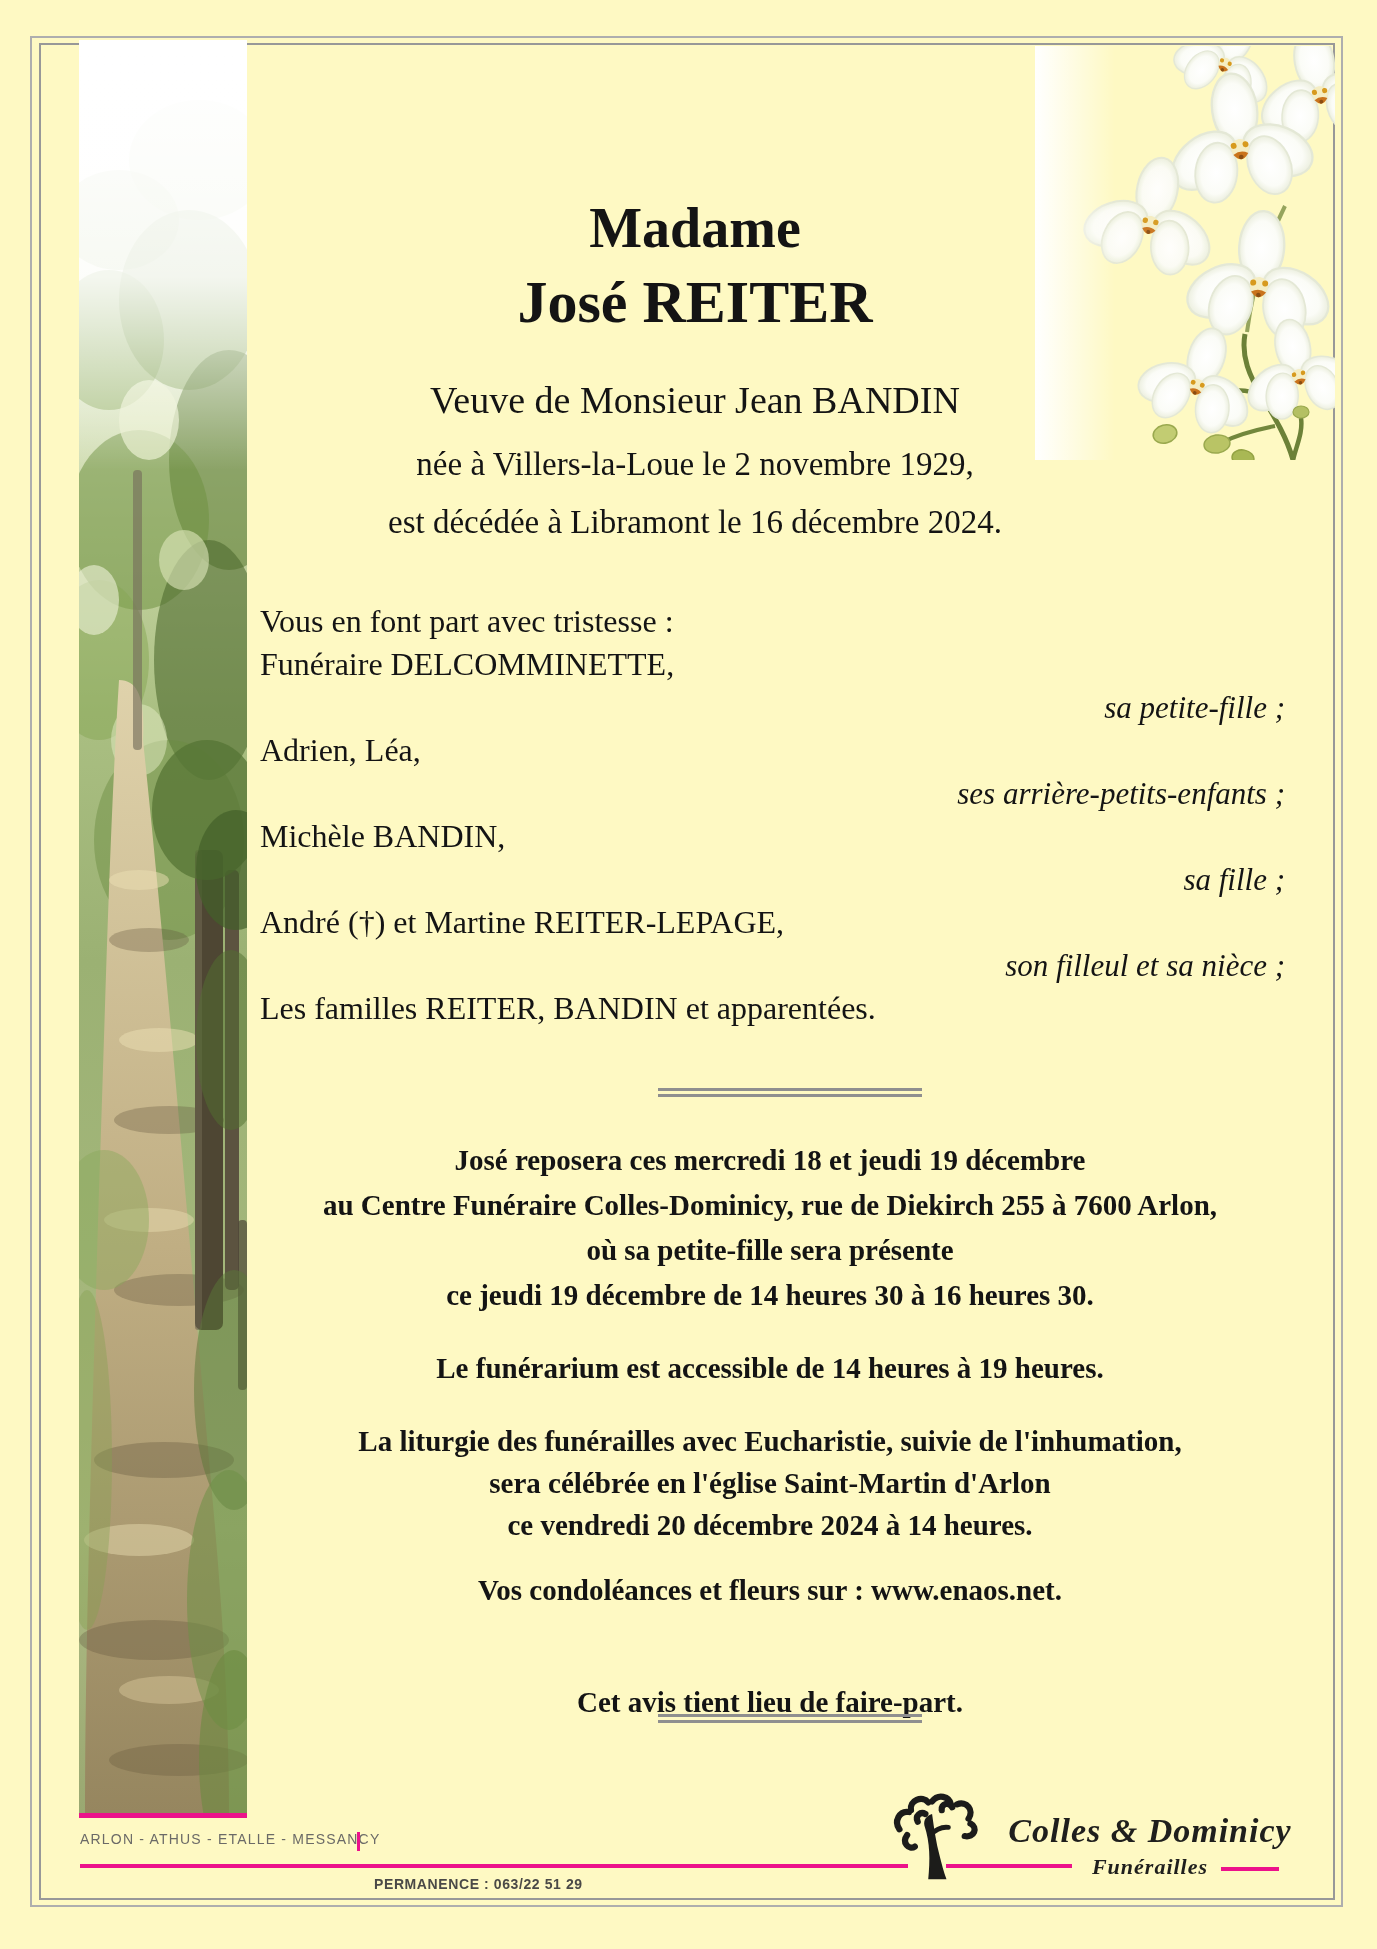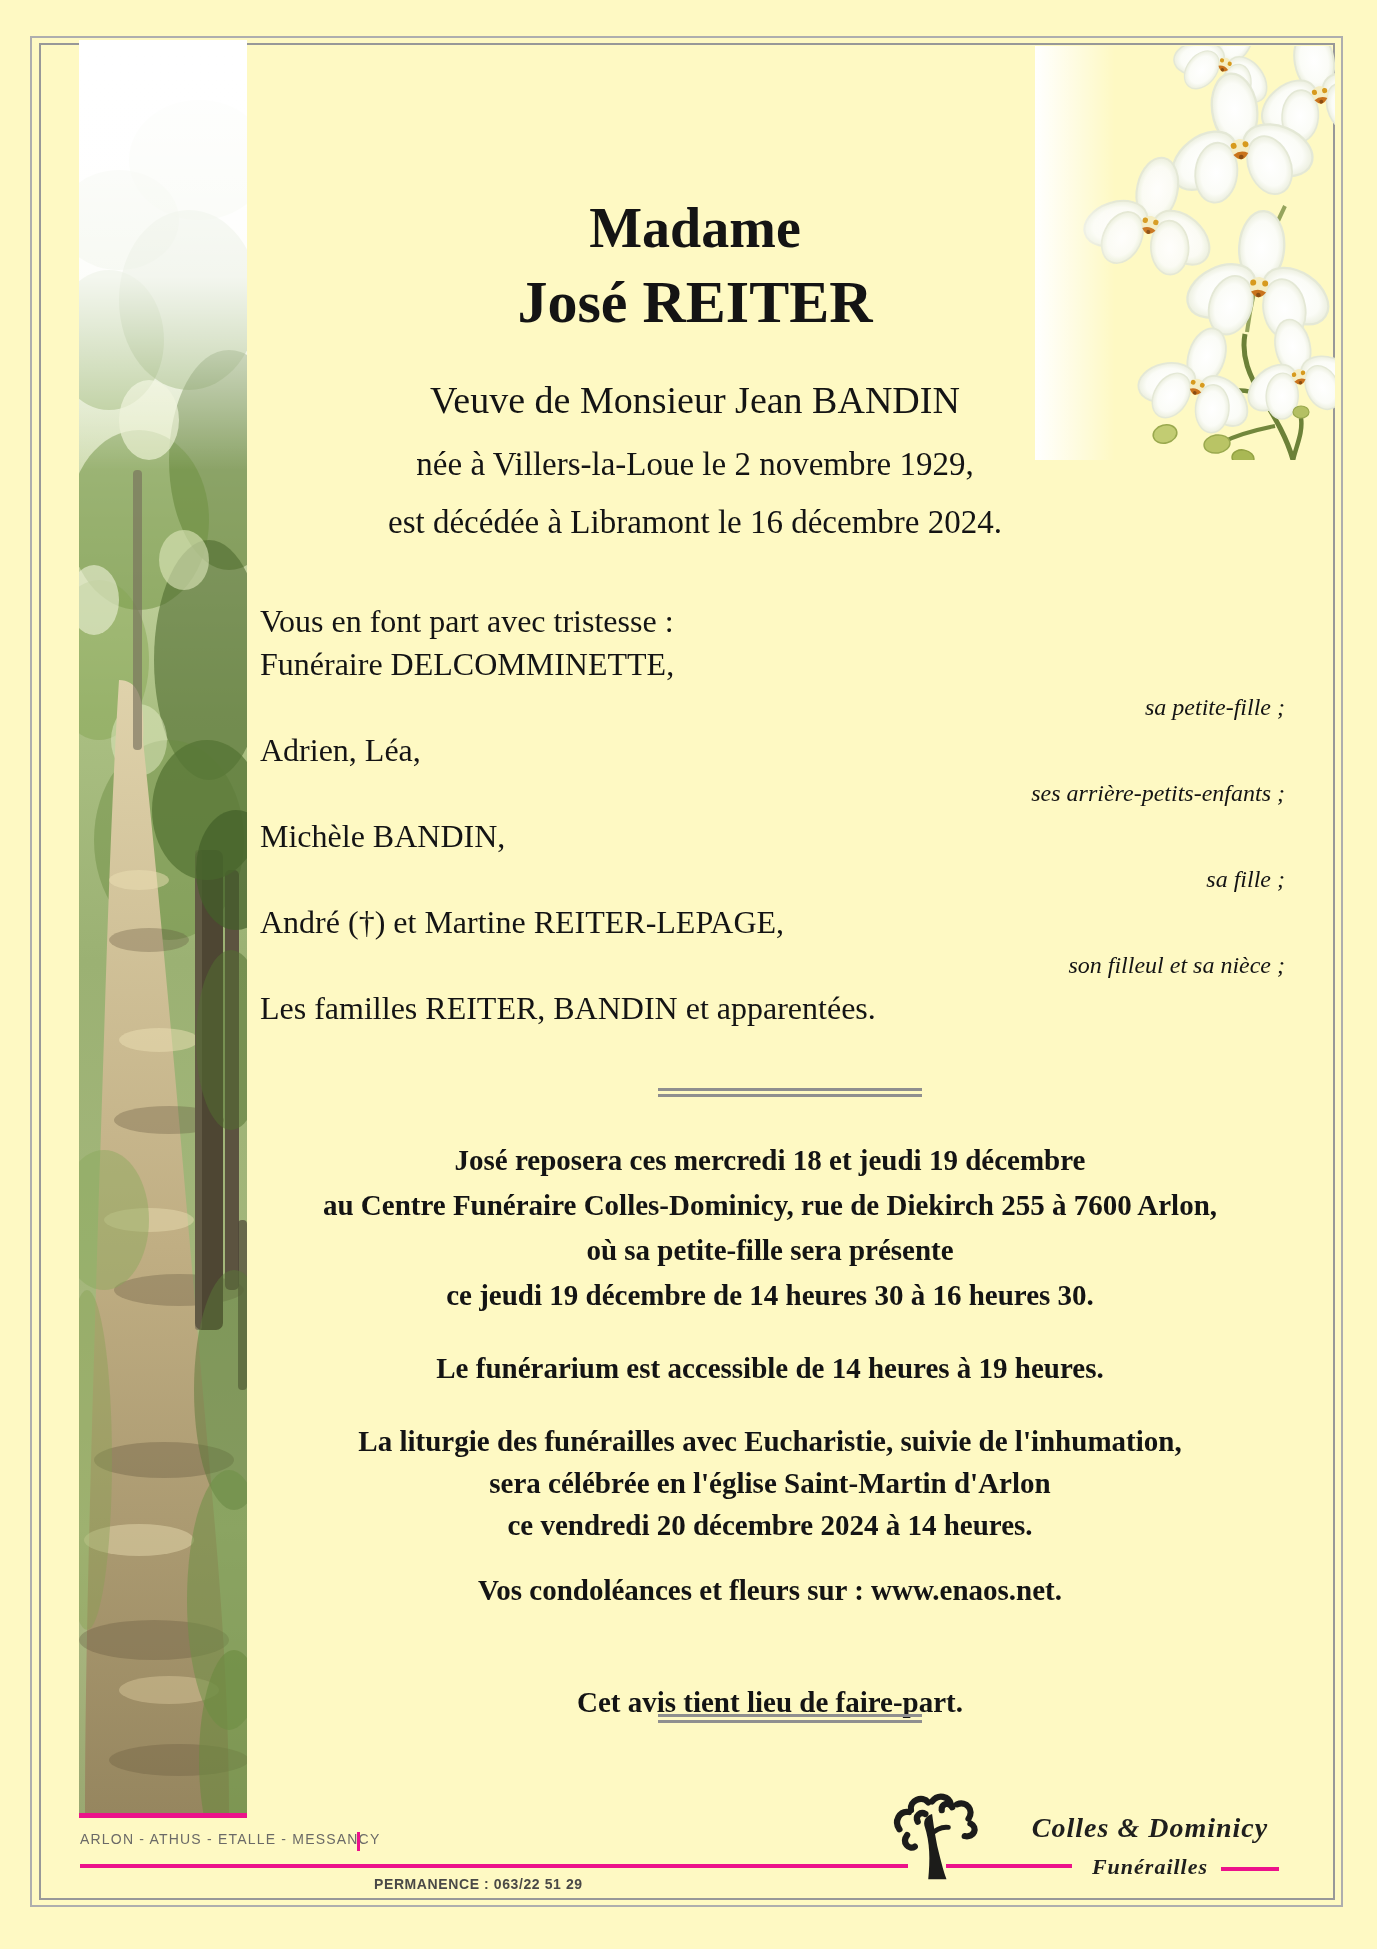--- a/index.html
+++ b/index.html
@@ -13,35 +13,35 @@
   .center-title{left:45px;width:1300px;text-align:center;}
   .center-col{left:225px;width:1090px;text-align:center;}
 
   .t-madame{font-size:56px;font-weight:bold;}
   .t-name{font-size:60px;font-weight:bold;}
   .t-veuve{font-size:38px;}
   .t-sub{font-size:33px;}
 
   .family{left:260px;top:600px;width:1025px;font-size:32px;}
   .fam-line{line-height:43px;height:43px;white-space:nowrap;}
-  .fam-line.rel{font-style:italic;text-align:right;font-size:24px;}
+  .fam-line.rel{font-style:italic;text-align:right;font-size:31px;}
 
   .bold-block{font-weight:bold;font-size:29px;line-height:45px;}
   .bold-line{font-weight:bold;font-size:29px;line-height:40px;}
   .liturgy{font-weight:bold;font-size:29px;line-height:42px;}
 
   .double-rule{height:9px;box-sizing:border-box;border-top:3px solid #8f8f8f;border-bottom:3px solid #8f8f8f;}
 
   .pink{background:#ec128b;}
   .footer-cities{font-family:"Liberation Sans","DejaVu Sans",sans-serif;font-size:14px;
                  letter-spacing:1.2px;color:#6b6a67;white-space:nowrap;}
   .footer-perm{font-family:"Liberation Sans","DejaVu Sans",sans-serif;font-size:14px;
                letter-spacing:.6px;color:#4a4947;font-weight:bold;white-space:nowrap;margin-top:43px;}
   .brand{left:1000px;width:300px;text-align:center;font-style:italic;font-weight:bold;color:#1f1f1d;}
-  .brand-name{font-size:28px;letter-spacing:1px;white-space:nowrap;}
+  .brand-name{font-size:34px;letter-spacing:1px;white-space:nowrap;}
   .brand-sub{font-size:22px;letter-spacing:1px;text-align:center;}
 </style>
 </head>
 <body>
 
 <div class="page">
 
   <div class="frame outer"></div>
   <div class="frame inner"></div>
 

